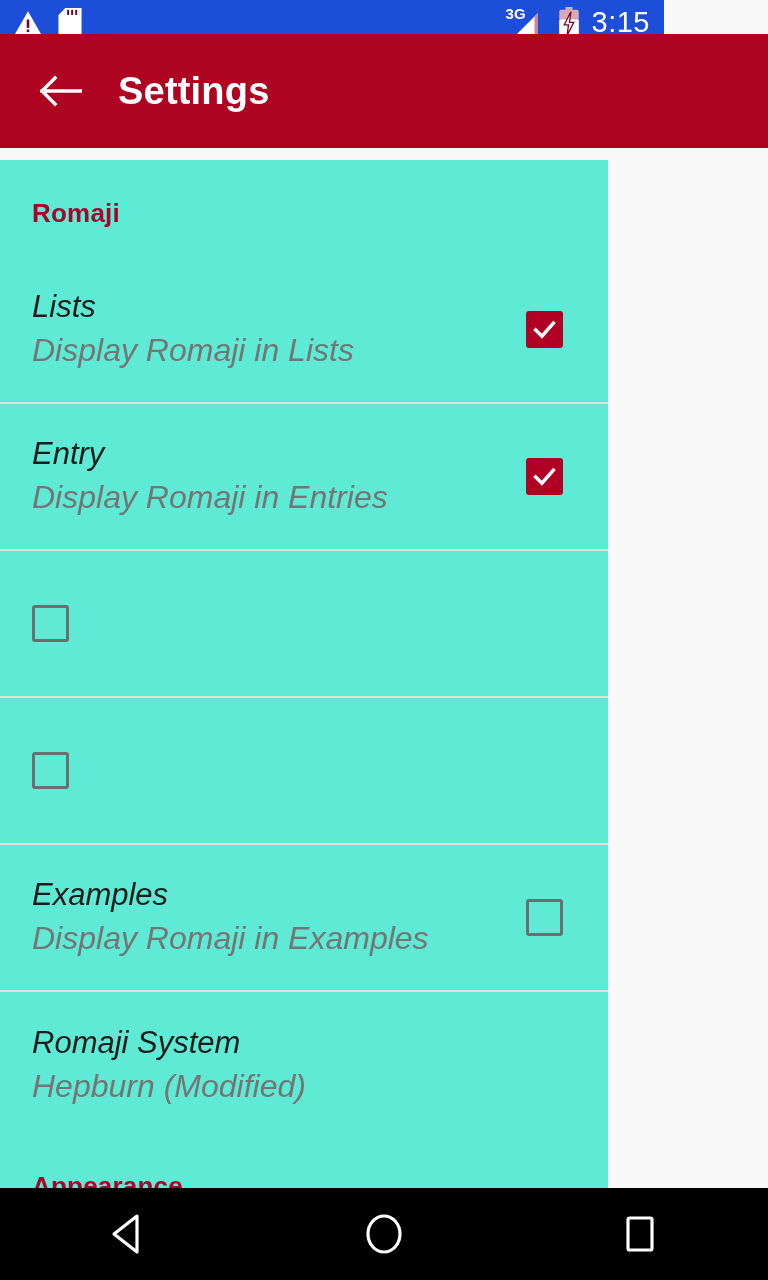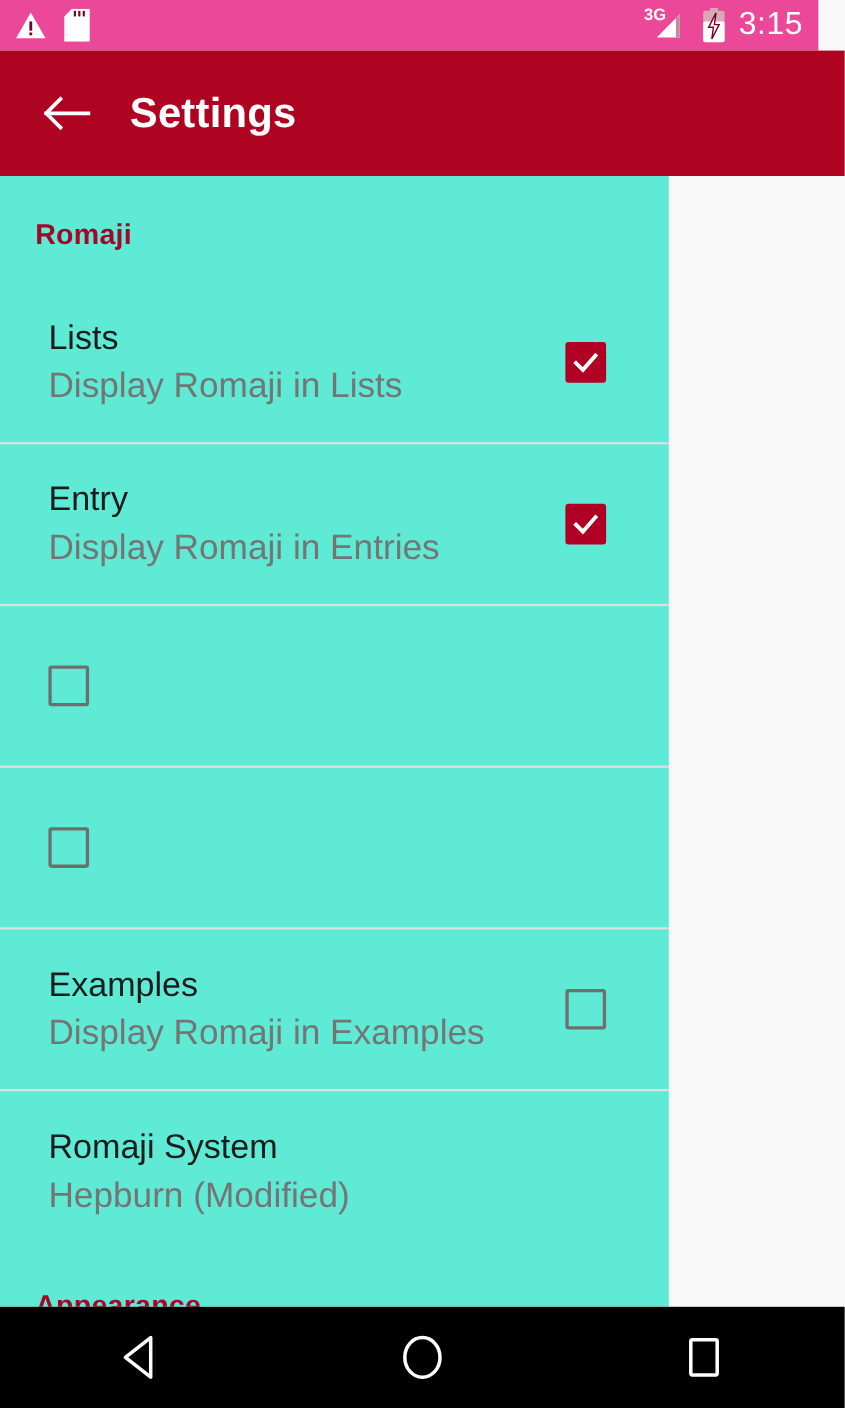--- a/index.html
+++ b/index.html
@@ -6,22 +6,22 @@
   html, body {
     width:768px; height:1280px;
     background:#F7F7F7;
     font-family:"Liberation Sans", sans-serif;
     overflow:hidden;
   }
   #phone { position:relative; width:768px; height:1280px; background:#F8F8F8; }
 
   
   .status-bar {
-    position:absolute; top:0; left:0; width:744px; height:46px;
-    background:#ec4899;
+    position:absolute; top:0; left:0; width:664px; height:46px;
+    background:#1d4ed8;
     display:flex; align-items:center; justify-content:space-between;
     padding:0 14px;
   }
   .status-left { display:flex; align-items:center; gap:16px; }
   .status-right { display:flex; align-items:center; gap:12px; }
 
   .icon-warning { width:28px; height:26px; display:block; }
   .icon-sdcard  { width:24px; height:30px; display:block; }
   .icon-signal  { width:34px; height:30px; display:block; position:relative; }
   .icon-battery { width:22px; height:32px; display:block; }
@@ -30,21 +30,21 @@
     line-height:1; padding-bottom:2px;
   }
   .signal-wrap { position:relative; width:40px; height:32px; }
   .signal-3g {
     position:absolute; left:0; top:-1px;
     color:#FFFFFF; font-size:15px; font-weight:700; line-height:1;
   }
 
   
   .app-bar {
-    position:absolute; top:46px; left:0; width:768px; height:114px;
+    position:absolute; top:34px; left:0; width:768px; height:114px;
     background:#AF0421;
     display:flex; align-items:center;
   }
   .back-btn {
     width:72px; height:72px; margin-left:24px;
     display:flex; align-items:center; justify-content:center;
     cursor:pointer;
   }
   .app-title {
     color:#FFFFFF; font-size:38px; font-weight:700;
@@ -59,23 +59,24 @@
   .section-header {
     color:#A5072B; font-size:26px; font-weight:700;
     padding-left:32px; letter-spacing:0.2px;
   }
   .section-header.first { padding-top:38px; padding-bottom:0; }
 
   .pref-row {
     position:relative;
     height:147px;
     display:flex; align-items:center; justify-content:space-between;
-    padding:0 44px;
+    padding:0 32px;
     border-bottom:2px solid #E0E0E0;
     cursor:pointer;
+    font-style:italic;
   }
   .pref-row.no-divider { border-bottom:none; }
   .pref-text { display:flex; flex-direction:column; justify-content:center; }
   .pref-title {
     color:#1C1C1C; font-size:31px; font-weight:400; line-height:1.18;
   }
   .pref-summary {
     color:#757575; font-size:32px; font-weight:400; line-height:1.25;
     margin-top:5px;
   }

